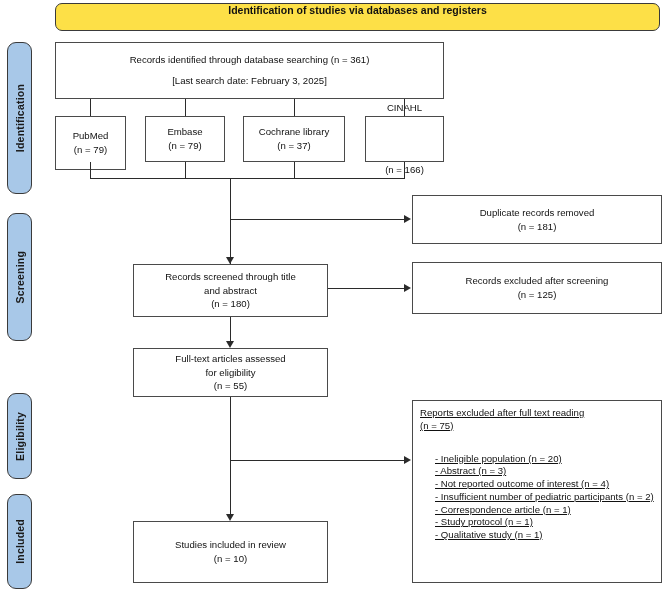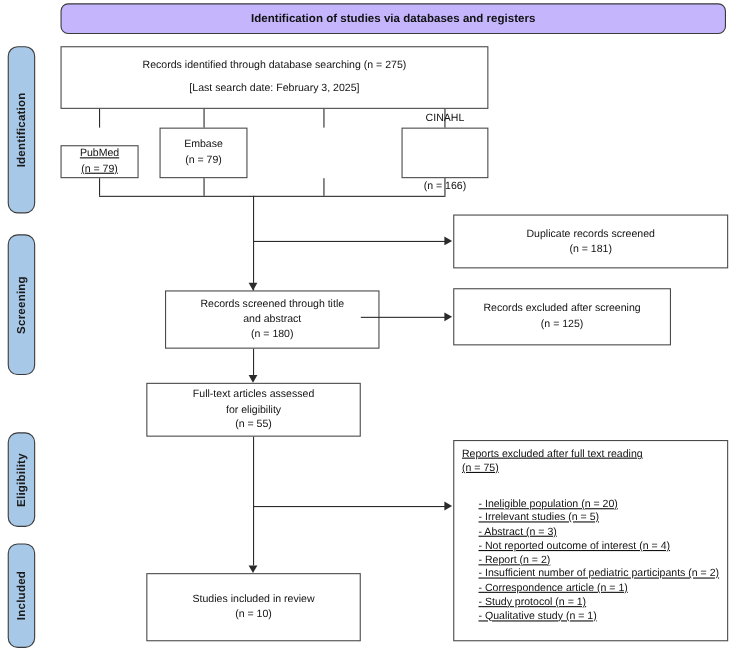--- a/index.html
+++ b/index.html
@@ -34,25 +34,24 @@
     font-weight: bold;
     color: #1b1b1b;
     letter-spacing: 0.2px;
     white-space: nowrap;
   }
 
   
   #header-banner {
     position: absolute;
     box-sizing: border-box;
-    background: #c4b5fd;
+    background: #fde047;
     border: 1.2px solid #3a3a3a;
     border-radius: 7px;
     display: flex;
-    align-items: center;
     justify-content: center;
   }
   #header-banner .banner-text {
     font-size: 10.5px;
     font-weight: bold;
     color: #111111;
     text-align: center;
   }
 
   
@@ -136,68 +135,70 @@
     <span class="stage-label">Screening</span>
   </div>
   <div class="stage-tab" style="left:7px; top:393px; width:25px; height:86px;">
     <span class="stage-label">Eligibility</span>
   </div>
   <div class="stage-tab" style="left:7px; top:494px; width:25px; height:95px;">
     <span class="stage-label">Included</span>
   </div>
 
   <div class="flow-box spaced" id="box-records-identified" style="left:55px; top:42px; width:389px; height:57px;">
-    <span class="line">Records identified through database searching (n = 275)</span>
+    <span class="line">Records identified through database searching (n = 361)</span>
     <span class="line">[Last search date: February 3, 2025]</span>
   </div>
 
-  <div class="flow-box" style="left:55px; top:132px; width:71px; height:30px;text-decoration:underline;">
+  <div class="flow-box" style="left:55px; top:116px; width:71px; height:54px;">
     <span class="line">PubMed</span>
     <span class="line">(n = 79)</span>
   </div>
   <div class="flow-box" style="left:145px; top:116px; width:80px; height:46px;">
     <span class="line">Embase</span>
     <span class="line">(n = 79)</span>
   </div>
+  <div class="flow-box" style="left:243px; top:116px; width:102px; height:46px;">
+    <span class="line">Cochrane library</span>
+    <span class="line">(n = 37)</span>
+  </div>
   <div class="flow-box" style="left:365px; top:116px; width:79px; height:46px;gap:48px;">
     <span class="line">CINAHL</span>
     <span class="line">(n = 166)</span>
   </div>
 
   <div class="flow-box" style="left:412px; top:195px; width:250px; height:49px;">
-    <span class="line">Duplicate records screened</span>
+    <span class="line">Duplicate records removed</span>
     <span class="line">(n = 181)</span>
   </div>
 
-  <div class="flow-box" style="left:150px; top:264px; width:195px; height:53px;">
+  <div class="flow-box" style="left:133px; top:264px; width:195px; height:53px;">
     <span class="line">Records screened through title</span>
     <span class="line">and abstract</span>
     <span class="line">(n = 180)</span>
   </div>
 
-  <div class="flow-box" style="left:412px; top:262px; width:198px; height:52px;">
+  <div class="flow-box" style="left:412px; top:262px; width:250px; height:52px;">
     <span class="line">Records excluded after screening</span>
     <span class="line">(n = 125)</span>
   </div>
 
   <div class="flow-box" style="left:133px; top:348px; width:195px; height:49px;">
     <span class="line">Full-text articles assessed</span>
     <span class="line">for eligibility</span>
     <span class="line">(n = 55)</span>
   </div>
 
   <div class="flow-box" id="box-reports-excluded" style="left:412px; top:400px; width:250px; height:183px;">
     <span class="head-line">Reports excluded after full text reading</span>
     <span class="head-line">(n = 75)</span>
     <ul class="reason-list">
       <li>- Ineligible population (n = 20)</li>
-      <li>- Irrelevant studies (n = 5)</li>
       <li>- Abstract (n = 3)</li>
       <li>- Not reported outcome of interest (n = 4)</li>
-      <li>- Report (n = 2)</li>
       <li>- Insufficient number of pediatric participants (n = 2)</li>
       <li>- Correspondence article (n = 1)</li>
       <li>- Study protocol (n = 1)</li>
       <li>- Qualitative study (n = 1)</li>
     </ul>
   </div>
 
   <div class="flow-box" style="left:133px; top:521px; width:195px; height:62px;">
     <span class="line">Studies included in review</span>
     <span class="line">(n = 10)</span>

